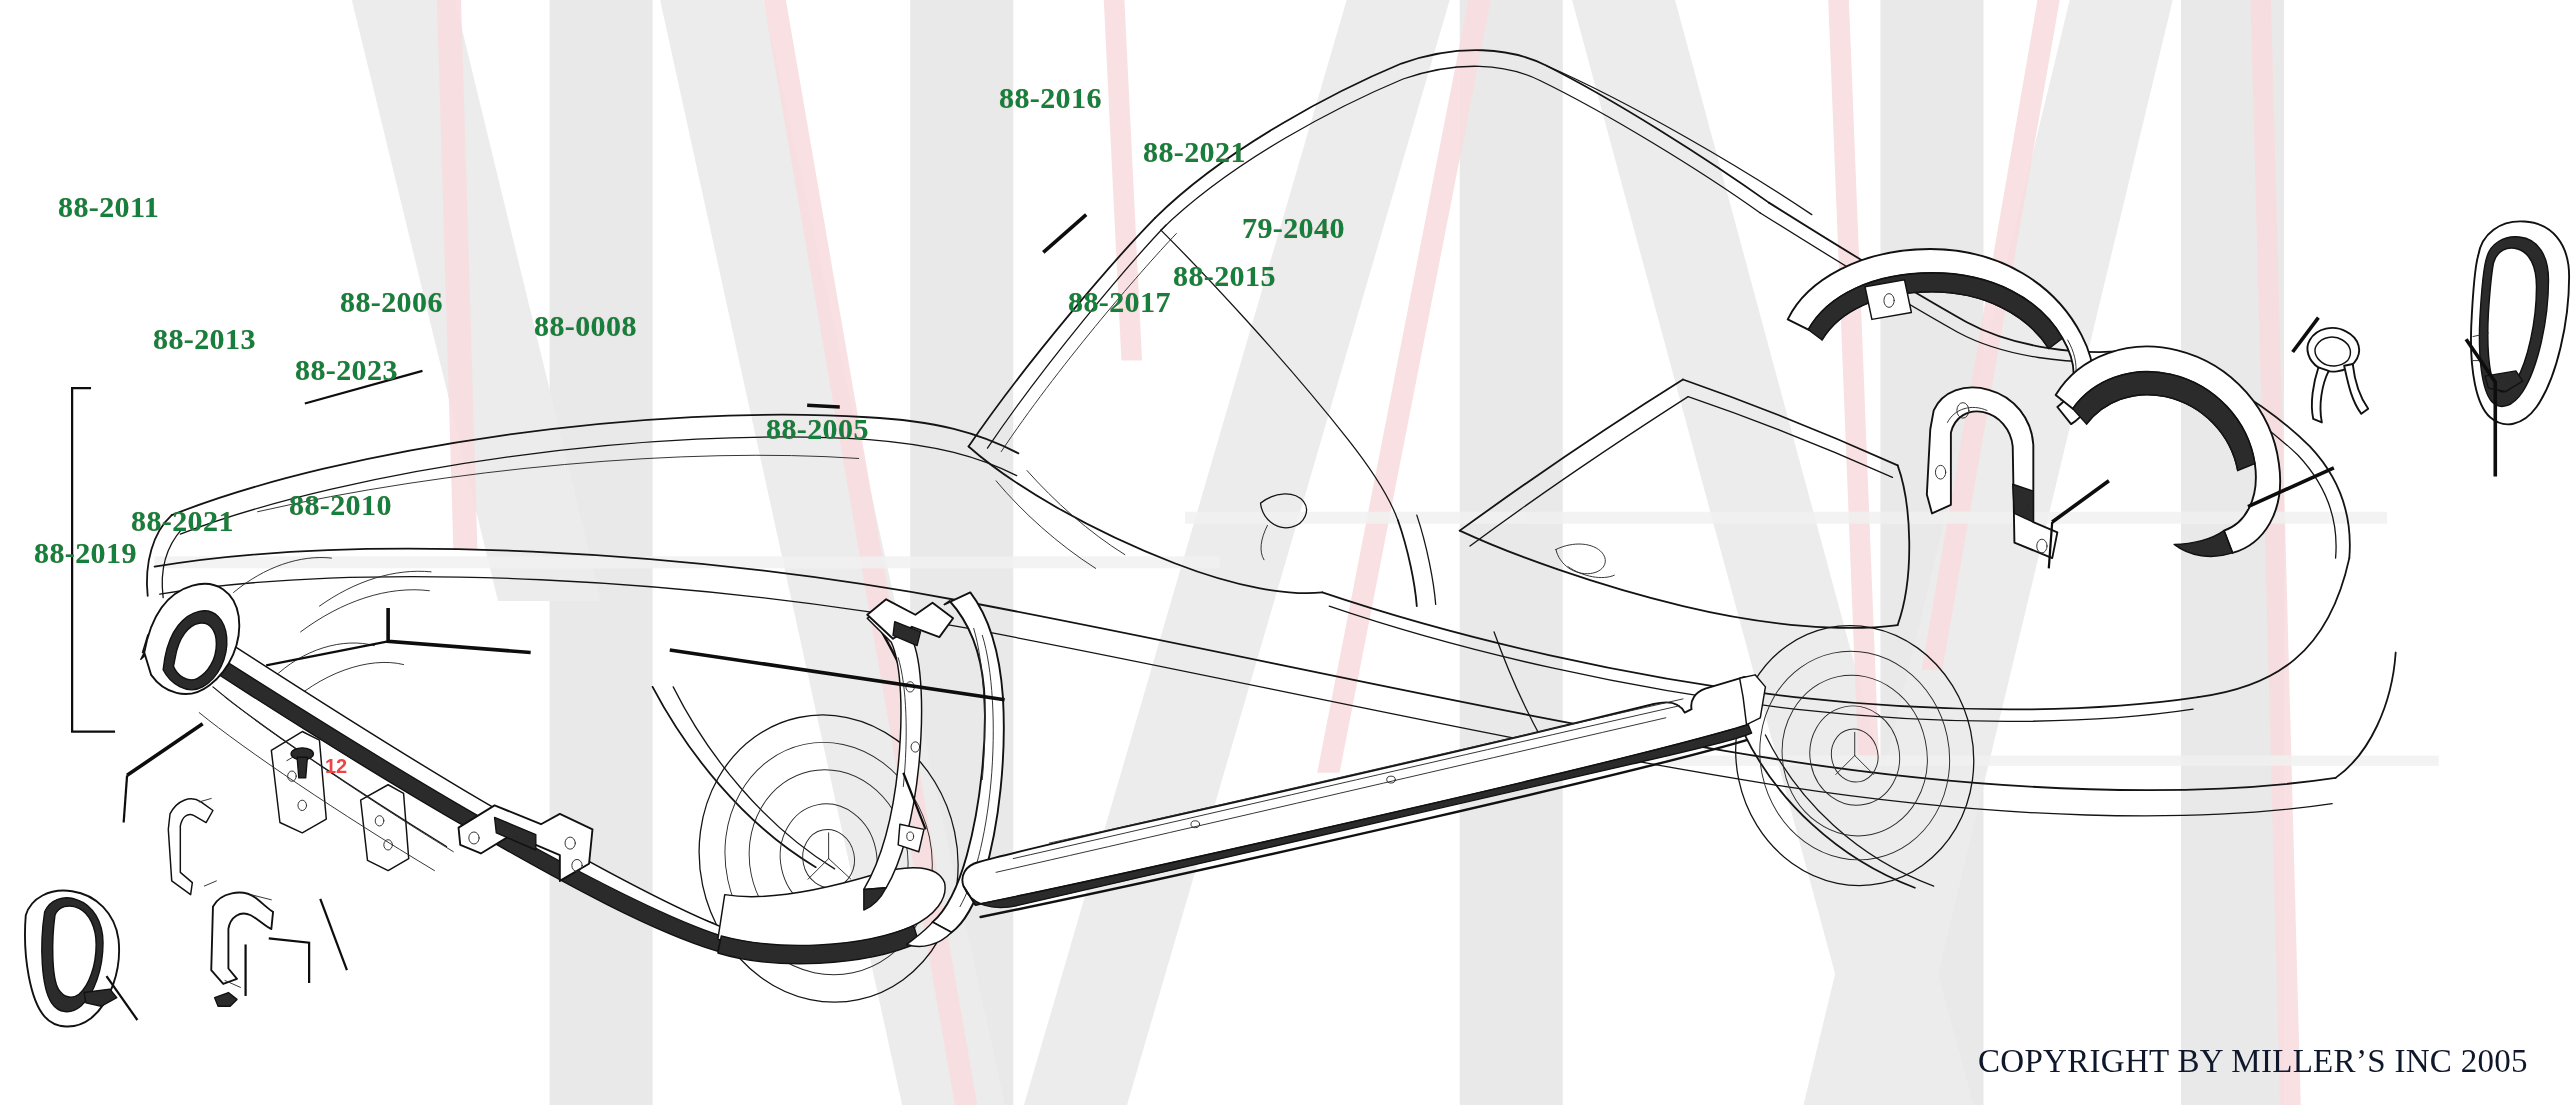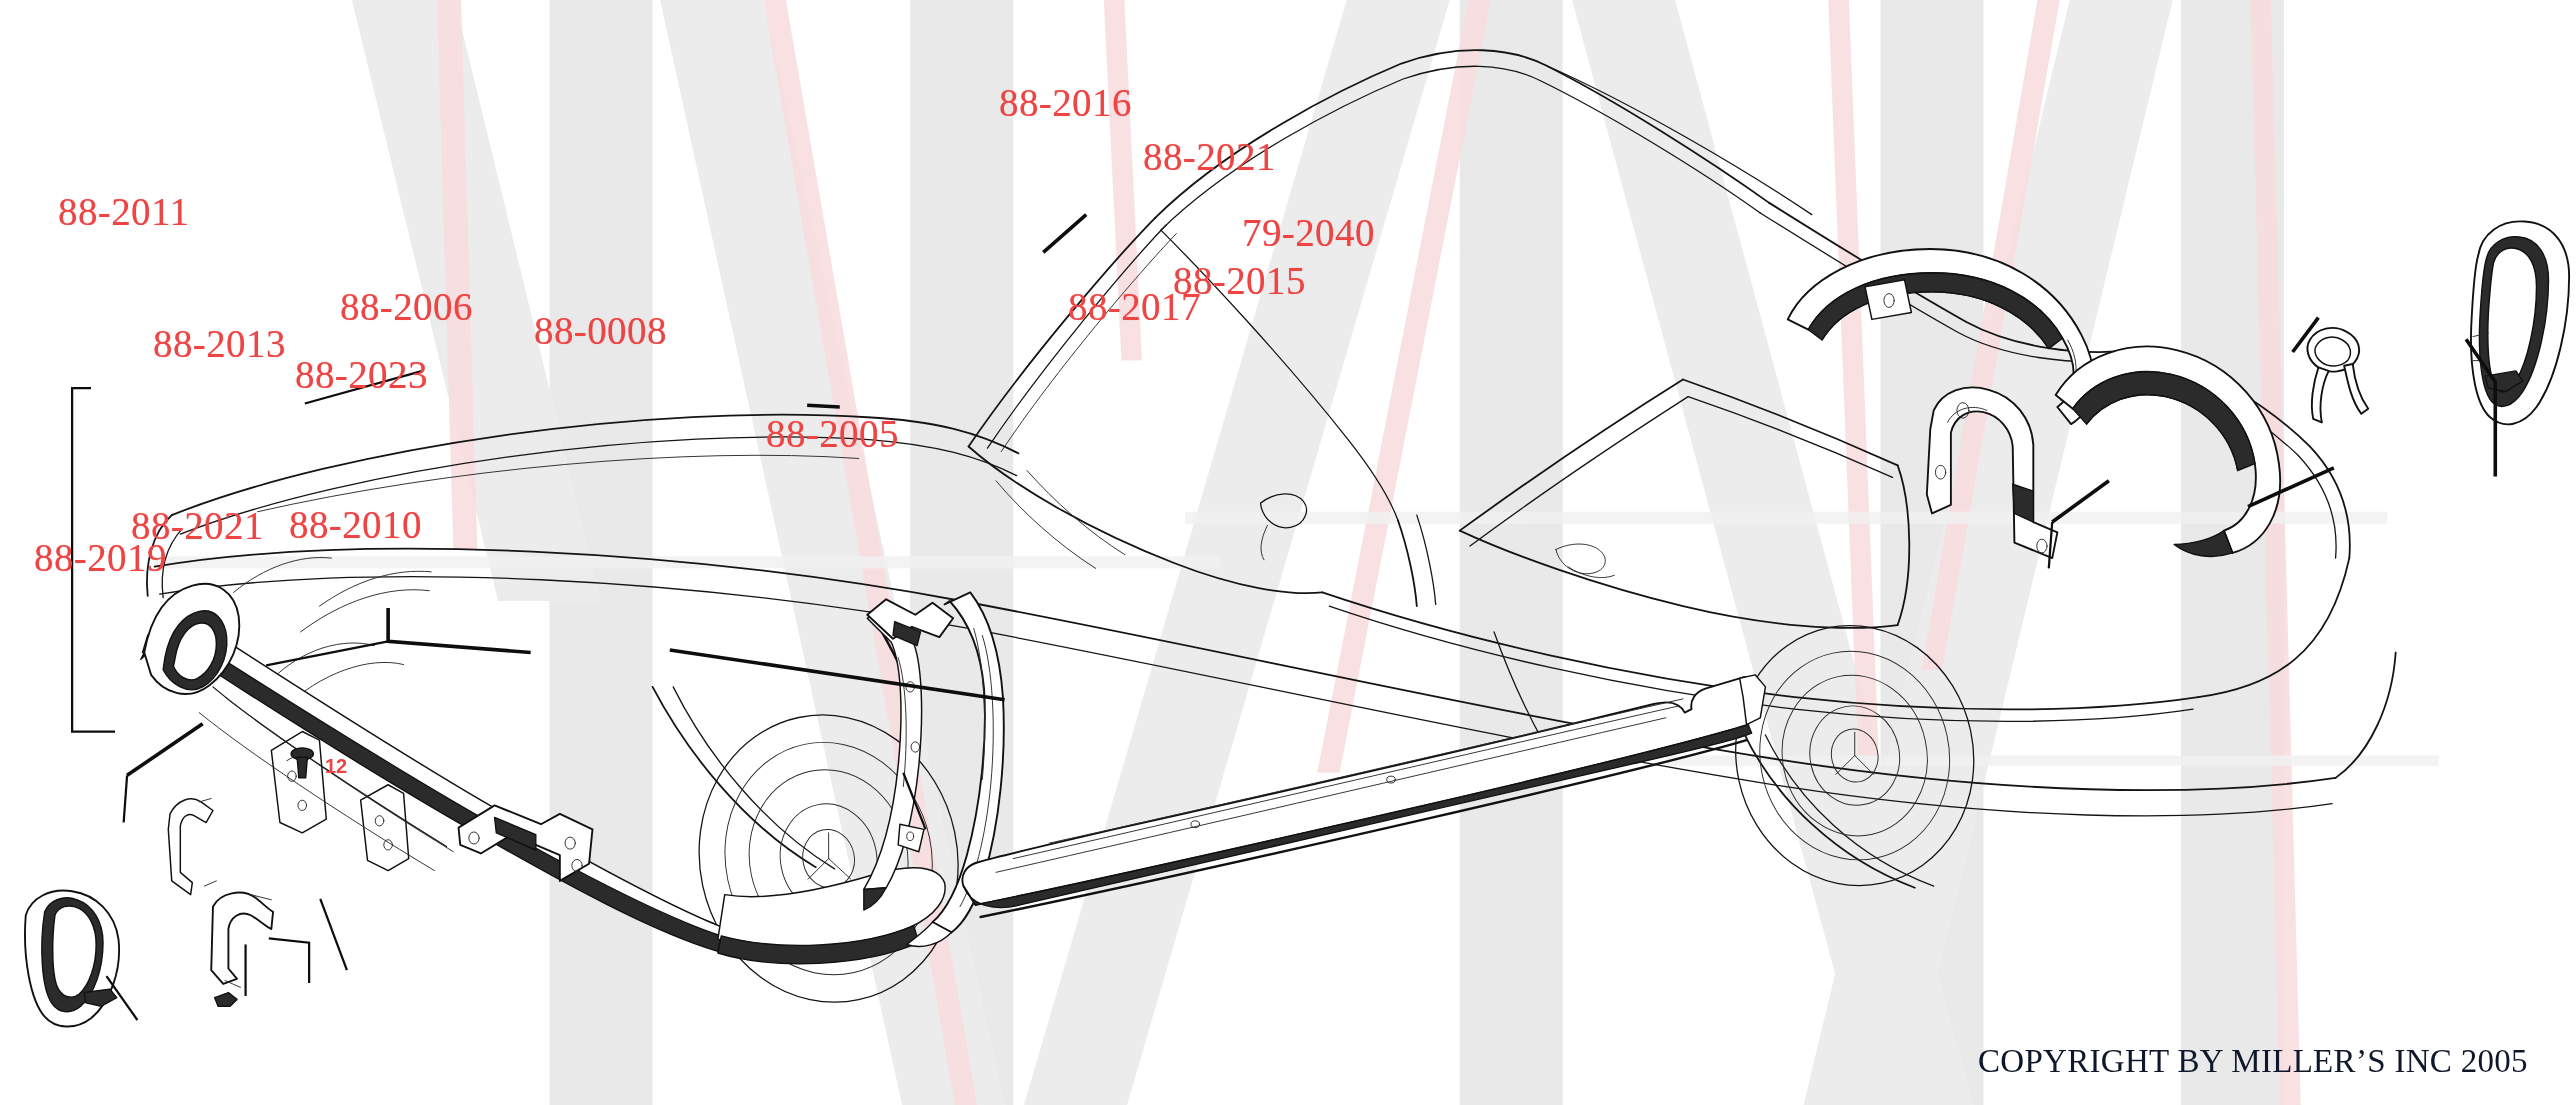--- a/index.html
+++ b/index.html
@@ -7,24 +7,24 @@
   #page{
     position:relative;
     width:2576px;height:1105px;
     background:#ffffff;
     overflow:hidden;
   }
   #watermark{position:absolute;inset:0;pointer-events:none;}
   #artwork{position:absolute;inset:0;}
   .pn{
     position:absolute;
-    color:#ef4444;
+    color:#15803d;
     font-family:"Liberation Serif", serif;
-    font-weight:400;
-    font-size:39px;
+    font-weight:700;
+    font-size:30px;
     letter-spacing:0.4px;
     white-space:nowrap;
     line-height:1;
     text-shadow:0 0 0.9px rgba(204,0,0,0.35);
   }
   .qty{
     position:absolute;
     color:#ef4444;
     font-family:"Liberation Sans", sans-serif;
     font-size:20px;
@@ -452,21 +452,21 @@
       <path class="leadthin" d="M2390 608 L2386 662"></path>
     </g>
   </svg>
 
   <div class="pn" style="left:58px;  top:192px;">88-2011</div>
   <div class="pn" style="left:153px; top:324px;">88-2013</div>
   <div class="pn" style="left:295px; top:355px;">88-2023</div>
   <div class="pn" style="left:340px; top:287px;">88-2006</div>
   <div class="pn" style="left:534px; top:311px;text-align:center;">88-0008</div>
   <div class="pn" style="left:766px; top:414px;">88-2005</div>
-  <div class="pn" style="left:289px; top:505px;">88-2010</div>
+  <div class="pn" style="left:289px; top:490px;">88-2010</div>
   <div class="pn" style="left:131px; top:506px;">88-2021</div>
   <div class="pn" style="left:8px;  top:538px;margin-left:26px;">88-2019</div>
   <div class="pn" style="left:999px;top:83px;">88-2016</div>
   <div class="pn" style="left:1143px;top:137px;">88-2021</div>
   <div class="pn" style="left:1242px;top:213px;">79-2040</div>
   <div class="pn" style="left:1173px;top:261px;">88-2015</div>
   <div class="pn" style="left:1068px;top:287px;">88-2017</div>
 
   <div class="qty" style="left:325px; top:756px;">12</div>
 

